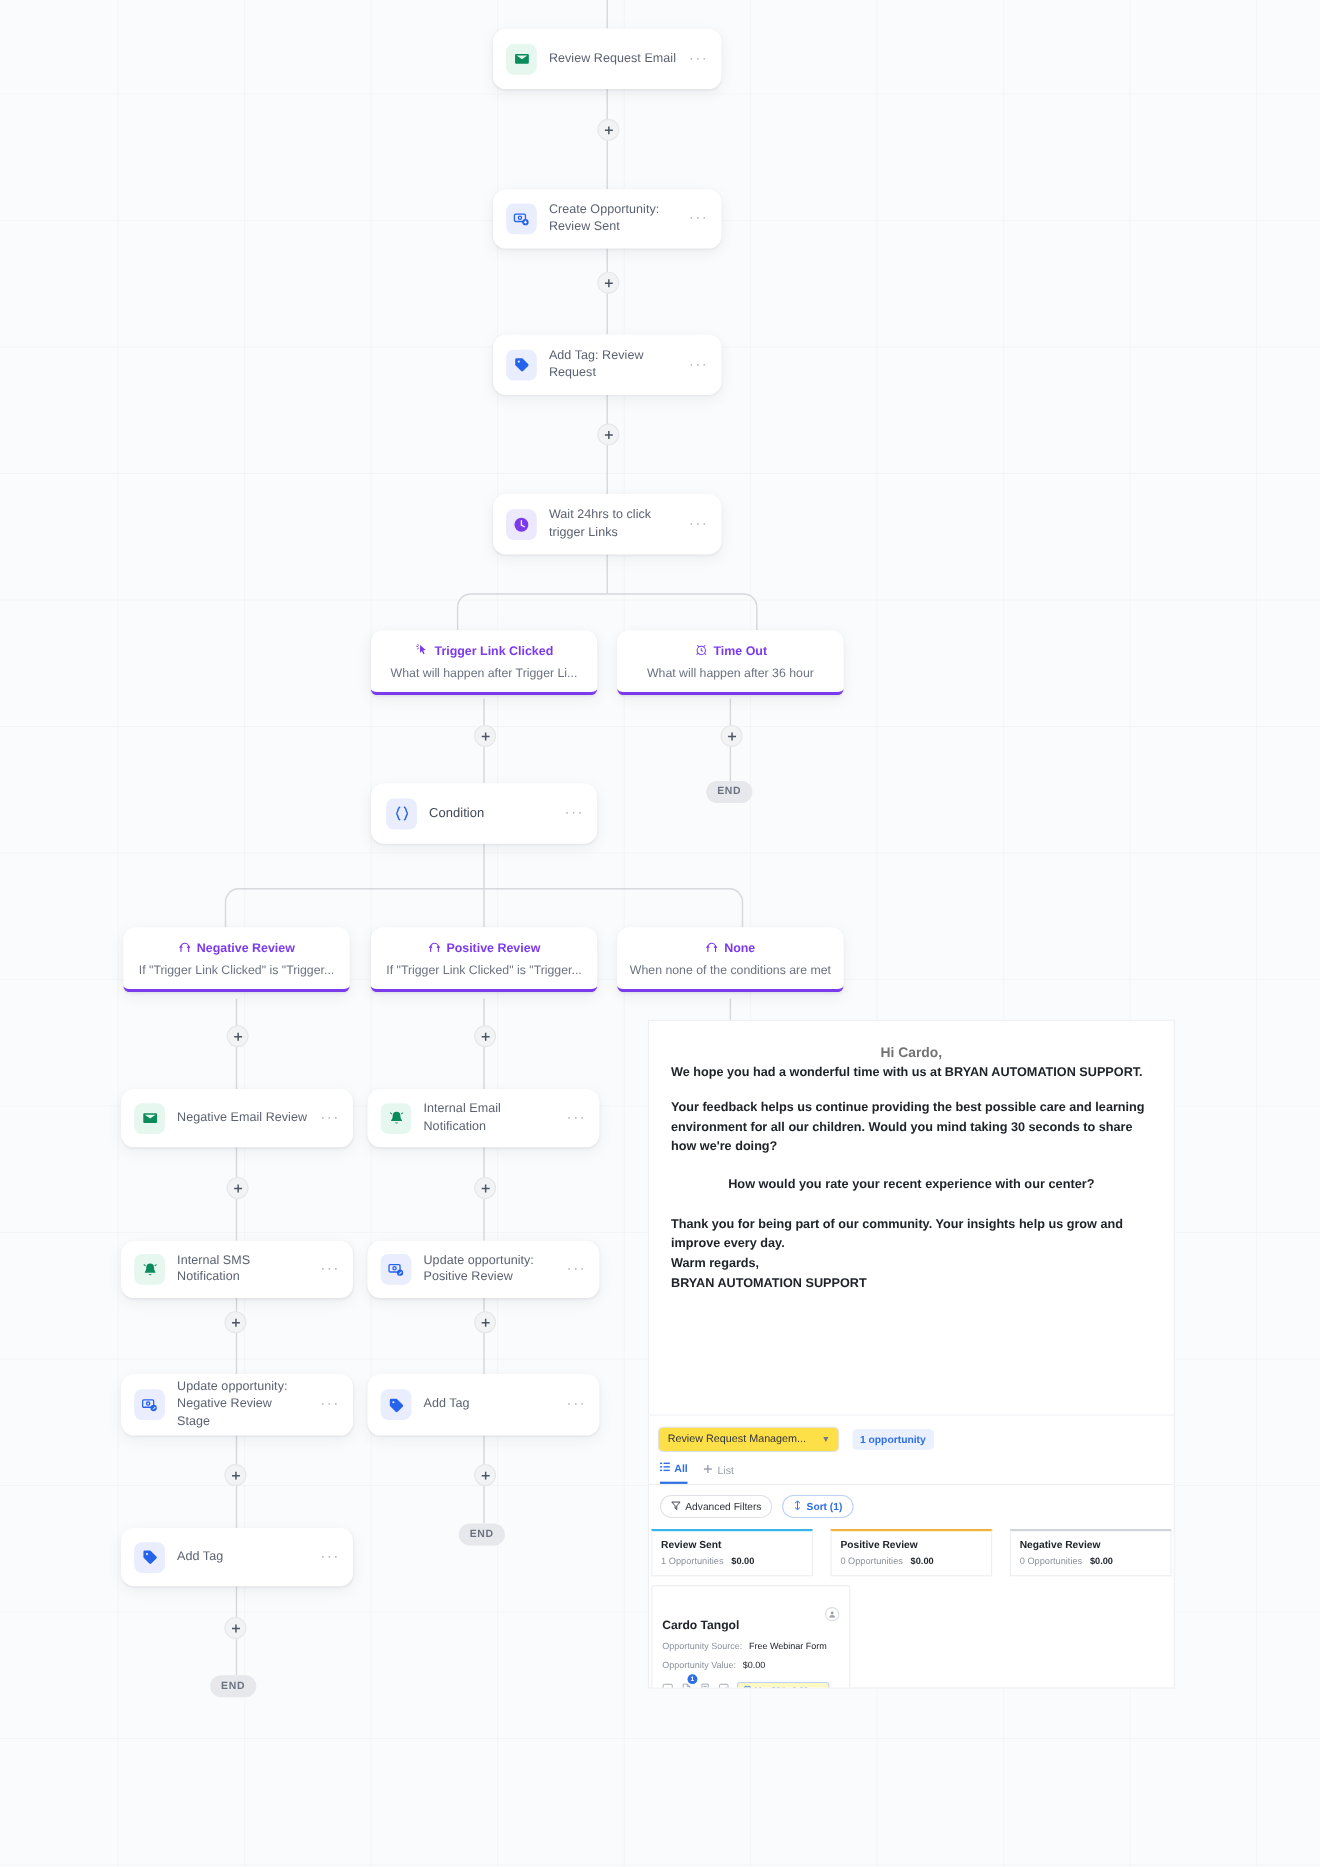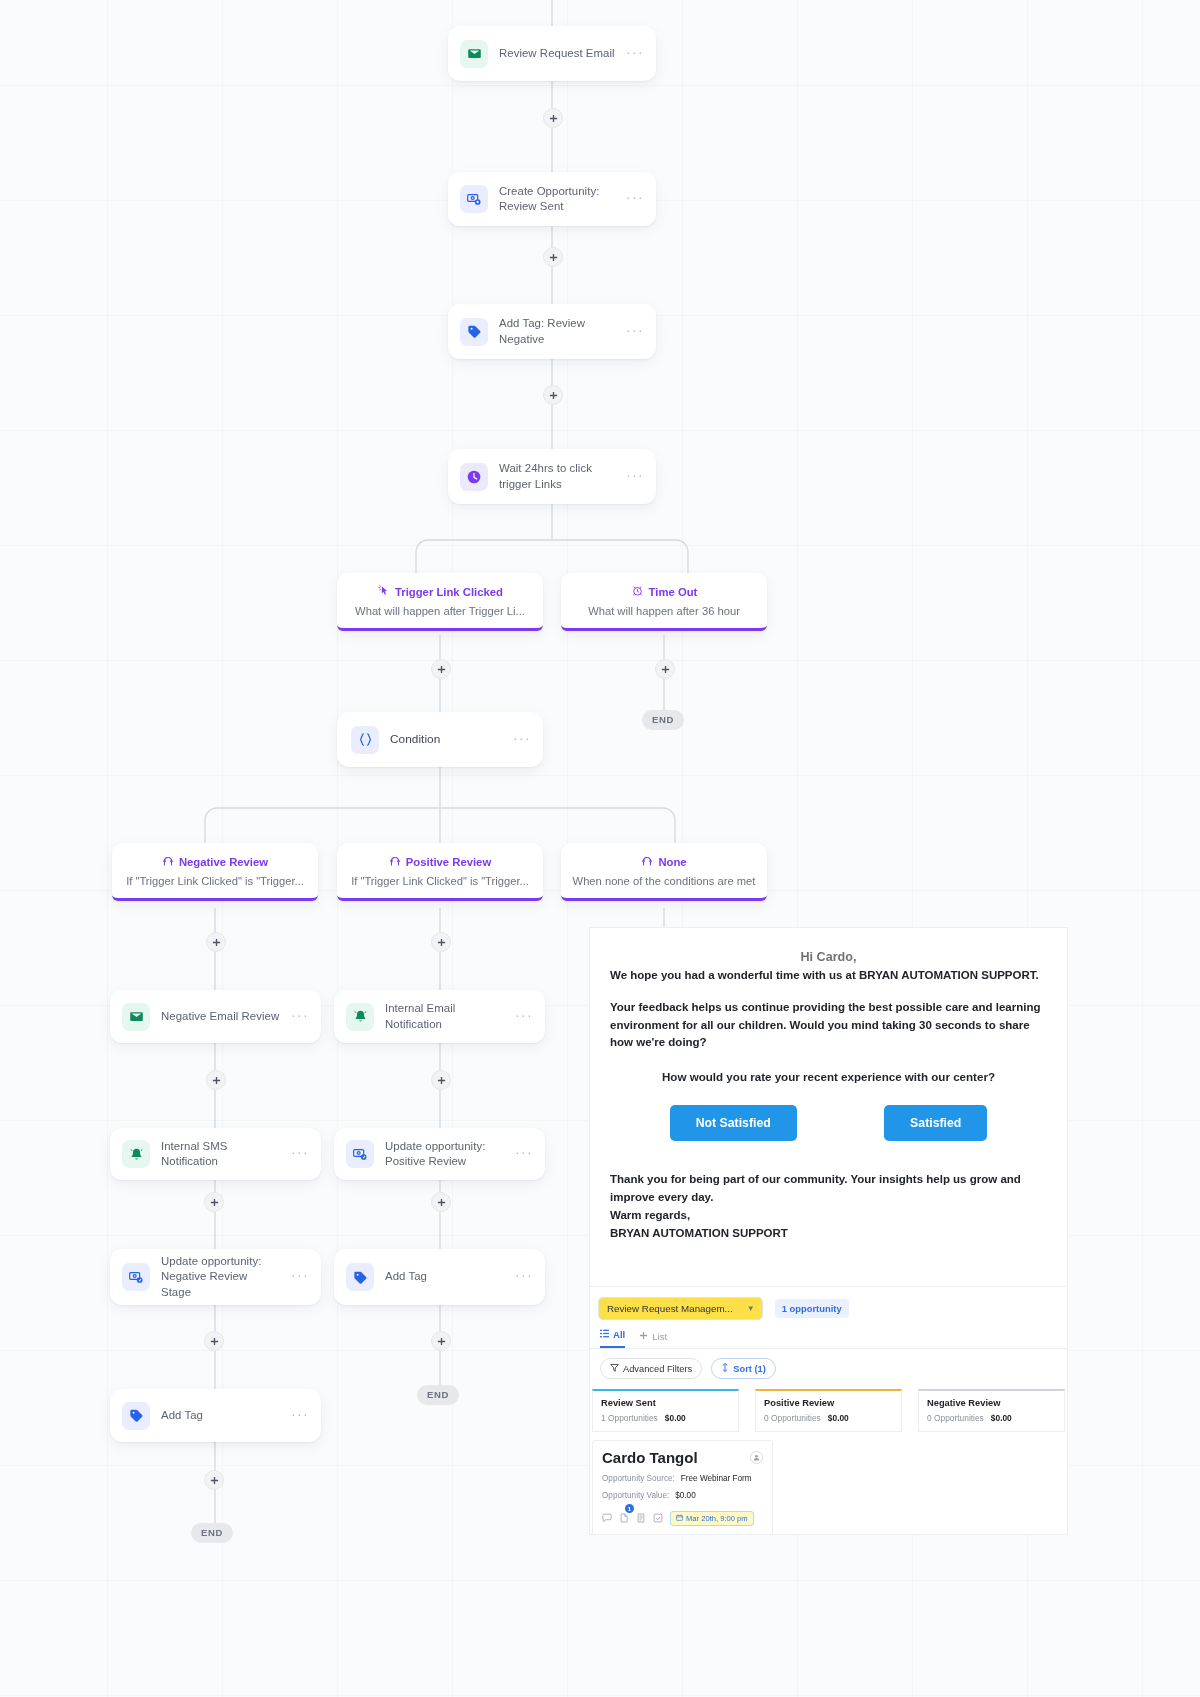--- a/index.html
+++ b/index.html
@@ -236,21 +236,21 @@
   .stagecol .smeta b { color: #20242a; font-size: 8.4px; }
   .oppcard {
     margin: 8px 2px 0 2px;
     width: 181px;
     border: 1px solid #eceef1;
     border-radius: 3px;
     background: #fff;
     padding: 8px 9px 9px;
   }
   .oppcard .t { display: flex; align-items: center; justify-content: space-between; }
-  .oppcard .name { font-size: 15px; font-weight: 700; color: #20242a; }
+  .oppcard .name { font-size: 11px; font-weight: 700; color: #20242a; margin-top: 22px; }
   .oppcard .av {
     width: 13px; height: 13px; border-radius: 50%;
     border: 1px solid #d8dbe0; color: #9aa0aa;
     display: flex; align-items: center; justify-content: center;
     font-size: 7px;
   }
   .oppcard .kv { margin-top: 8px; font-size: 8.2px; color: #8b919b; display: flex; gap: 6px; }
   .oppcard .kv span.v { color: #20242a; }
   .oppicons { display: flex; align-items: center; gap: 7px; margin-top: 9px; color: #9aa0aa; }
   .oppicons .badge {
@@ -337,21 +337,21 @@
   <span class="lbl">Create Opportunity: Review Sent</span>
   <span class="dots">···</span>
 </div>
 
 <div class="node" style="left:448px; top:304px; width:208px; height:55px;">
   <span class="ic blue">
     <svg width="15" height="15" viewBox="0 0 24 24" fill="#2563eb">
         <path d="M11.6 2.6a2 2 0 011.4.6l8 8a2 2 0 010 2.8l-7.4 7.4a2 2 0 01-2.8 0l-8-8a2 2 0 01-.6-1.4V4.6a2 2 0 012-2h7.4zM7.4 6a1.6 1.6 0 100 3.2 1.6 1.6 0 000-3.2z"></path>
       </svg>
   </span>
-  <span class="lbl">Add Tag: Review Negative</span>
+  <span class="lbl">Add Tag: Review Request</span>
   <span class="dots">···</span>
 </div>
 
 <div class="node" style="left:448px; top:449px; width:208px; height:55px;">
   <span class="ic purple">
     <svg width="16" height="16" viewBox="0 0 24 24" fill="#7c3aed">
         <circle cx="12" cy="12" r="9.5"></circle>
         <path d="M12 6.6v6l4 2.2" stroke="#fff" stroke-width="1.8" fill="none" stroke-linecap="round"></path>
       </svg>
   </span>
@@ -588,24 +588,20 @@
 
 <div class="endpill" style="left:642px; top:710px;">END</div>
 <div class="endpill" style="left:417px; top:1385px;">END</div>
 <div class="endpill" style="left:191px; top:1523px;">END</div>
 
 <div class="emailpanel">
   <div class="greet">Hi Cardo,</div>
   <p>We hope you had a wonderful time with us at BRYAN AUTOMATION SUPPORT.</p>
   <p>Your feedback helps us continue providing the best possible care and learning environment for all our children. Would you mind taking 30 seconds to share how we're doing?</p>
   <div class="q">How would you rate your recent experience with our center?</div>
-  <div class="btnrow">
-    <button class="cta">Not Satisfied</button>
-    <button class="cta">Satisfied</button>
-  </div>
   <div class="closing">Thank you for being part of our community. Your insights help us grow and improve every day.</div>
   <div class="closing">Warm regards,</div>
   <div class="closing">BRYAN AUTOMATION SUPPORT</div>
 </div>
 
 <div class="opppanel">
   <div class="opprow1">
     <div class="pipesel">
       <span>Review Request Managem...</span>
       <span class="chev">▼</span>

